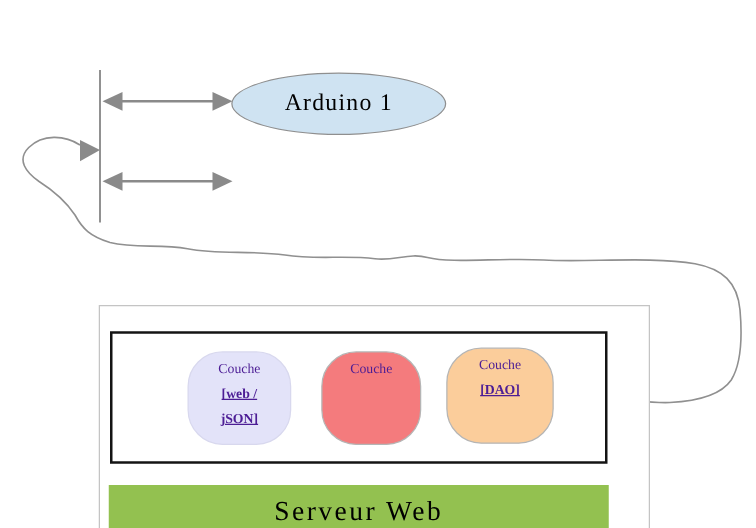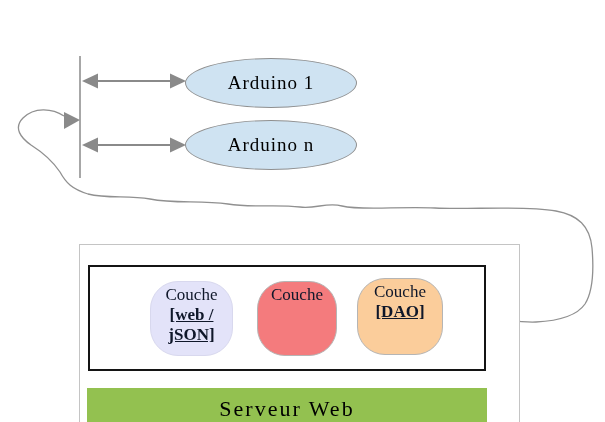--- a/index.html
+++ b/index.html
@@ -47,23 +47,23 @@
     border: 2px solid #141414;
     background: #ffffff;
   }
   .layer-box {
     position: absolute;
     display: flex;
     flex-direction: column;
     align-items: center;
     padding-top: 3px;
     box-sizing: border-box;
-    font-size: 17px;
+    font-size: 11px;
     line-height: 20px;
-    color: #0f172a;
+    color: #4c1d95;
     text-align: center;
     border-radius: 28px;
   }
   .layer-title { font-weight: normal; }
   .layer-line { font-weight: bold; text-decoration: underline; }
   .layer-line:empty { display: none; }
   .layer-web {
     left: 150px; top: 243px;
     width: 83px; height: 75px;
     background: #e3e3f9;
@@ -133,23 +133,20 @@
              C 576 279, 556 283, 536 284
              C 516 285, 496 279, 476 281
              L 460 280" fill="none" stroke="#909090" stroke-width="1.3"></path>
 
     <polygon points="445,282 464,270 460,291" fill="#8a8a8a"></polygon>
   </svg>
 
   <div class="node-ellipse node-arduino-1">
     <span>Arduino 1</span>
   </div>
-  <div class="node-ellipse node-arduino-n">
-    <span>Arduino n</span>
-  </div>
 
   <div class="outer-box"></div>
 
   <div class="inner-box"></div>
 
   <div class="layer-box layer-web">
     <span class="layer-title">Couche</span>
     <span class="layer-line">[web /</span>
     <span class="layer-line">jSON]</span>
   </div>

